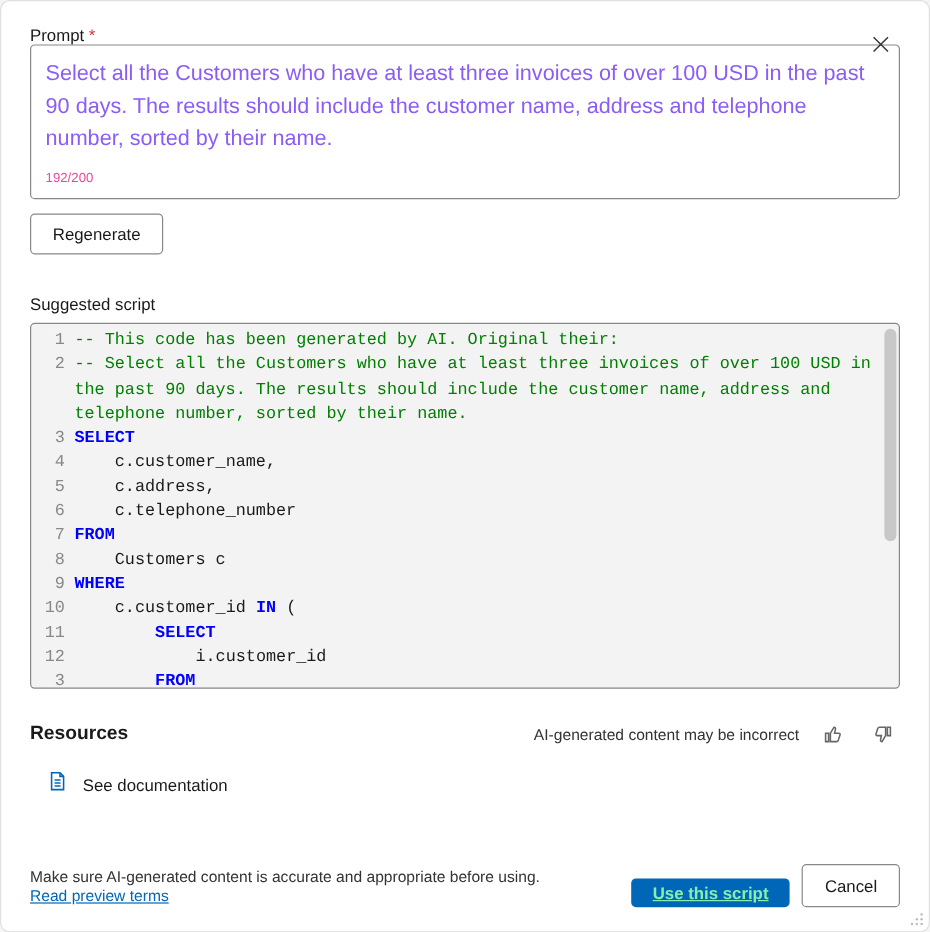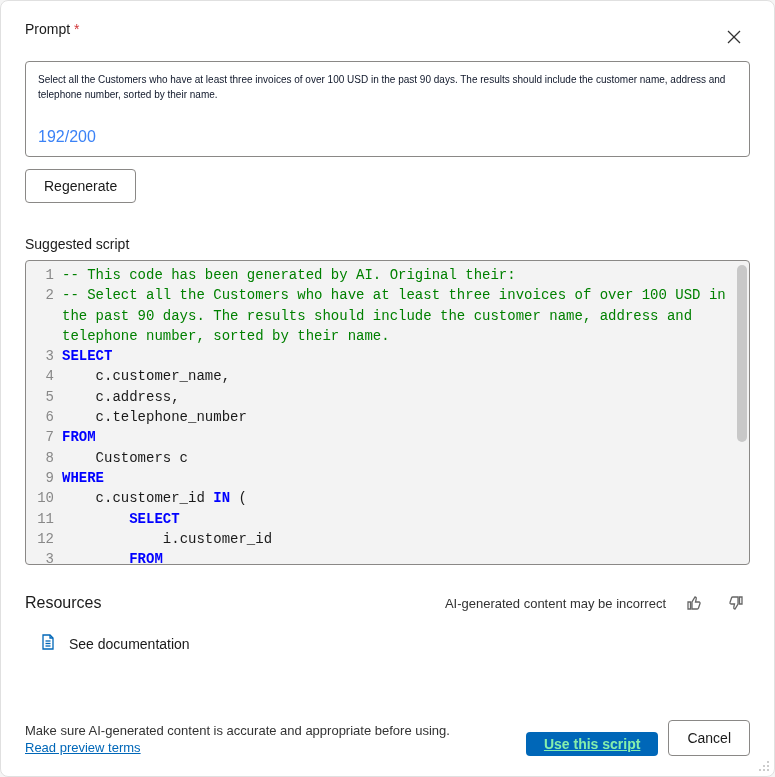--- a/index.html
+++ b/index.html
@@ -61,40 +61,40 @@
       align-items: center;
       justify-content: center;
       cursor: pointer;
       background: none;
       border: none;
       color: #333;
     }
     .label-row {
       font-size: 14px;
       color: #1a1a1a;
-      margin-bottom: 24px;
+      margin-bottom: 0;
     }
     .required {
       color: #d13438;
     }
     .prompt-box {
       border: 1px solid #8a8886;
       border-radius: 4px;
       padding: 10px 12px;
       margin-bottom: 12px;
     }
     .prompt-text {
-      font-size: 10px;
-      color: #0f172a;
+      font-size: 18px;
+      color: #8b5cf6;
       line-height: 1.5;
-      margin-bottom: 26px;
+      margin-bottom: 14px;
     }
     .char-count {
-      font-size: 16px;
-      color: #3b82f6;
+      font-size: 11px;
+      color: #ec4899;
     }
     .regenerate-btn {
       border: 1px solid #8a8886;
       background: white;
       padding: 8px 18px;
       font-size: 14px;
       border-radius: 4px;
       cursor: pointer;
       margin-bottom: 33px;
       color: #1a1a1a;
@@ -156,21 +156,21 @@
       border-radius: 5px;
     }
     .resources-row {
       display: flex;
       align-items: center;
       margin-top: 24px;
       gap: 14px;
     }
     .resources-title {
       font-size: 16px;
-      font-weight: 400;
+      font-weight: 700;
       color: #1a1a1a;
     }
     .spacer { flex: 1; }
     .disclaimer {
       font-size: 13px;
       color: #333;
     }
     .feedback-btn {
       width: 28px;
       height: 28px;

